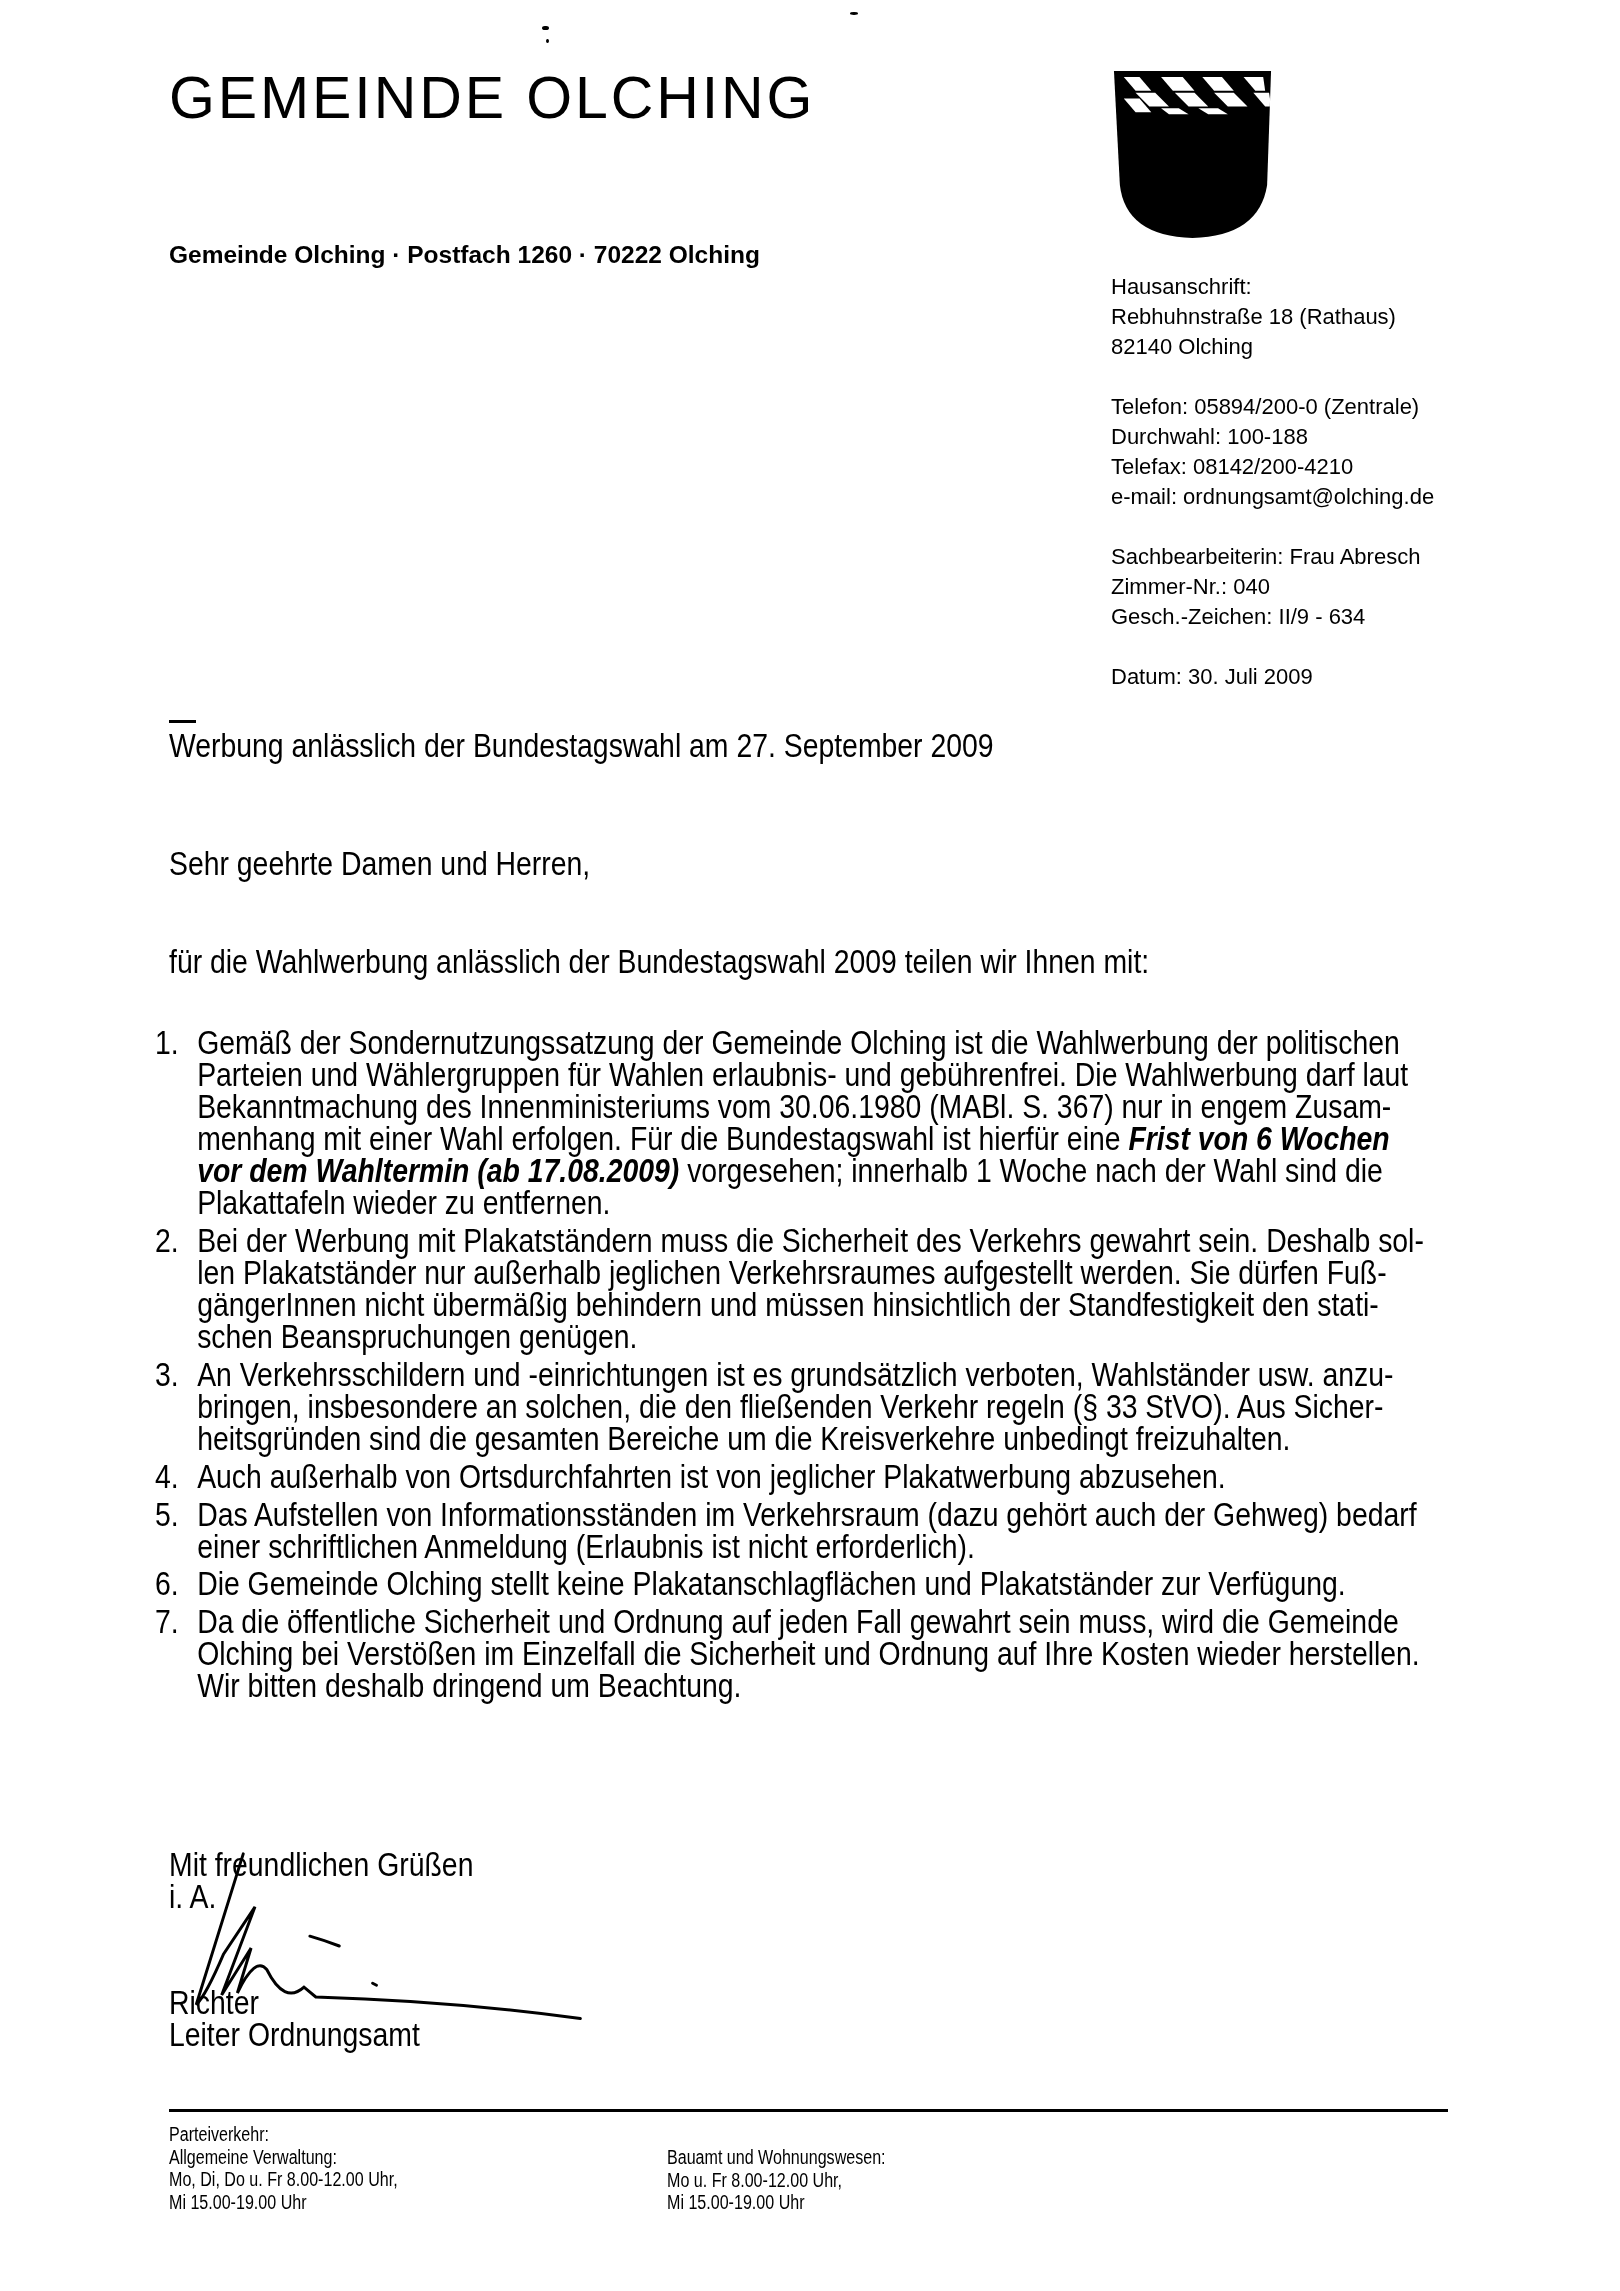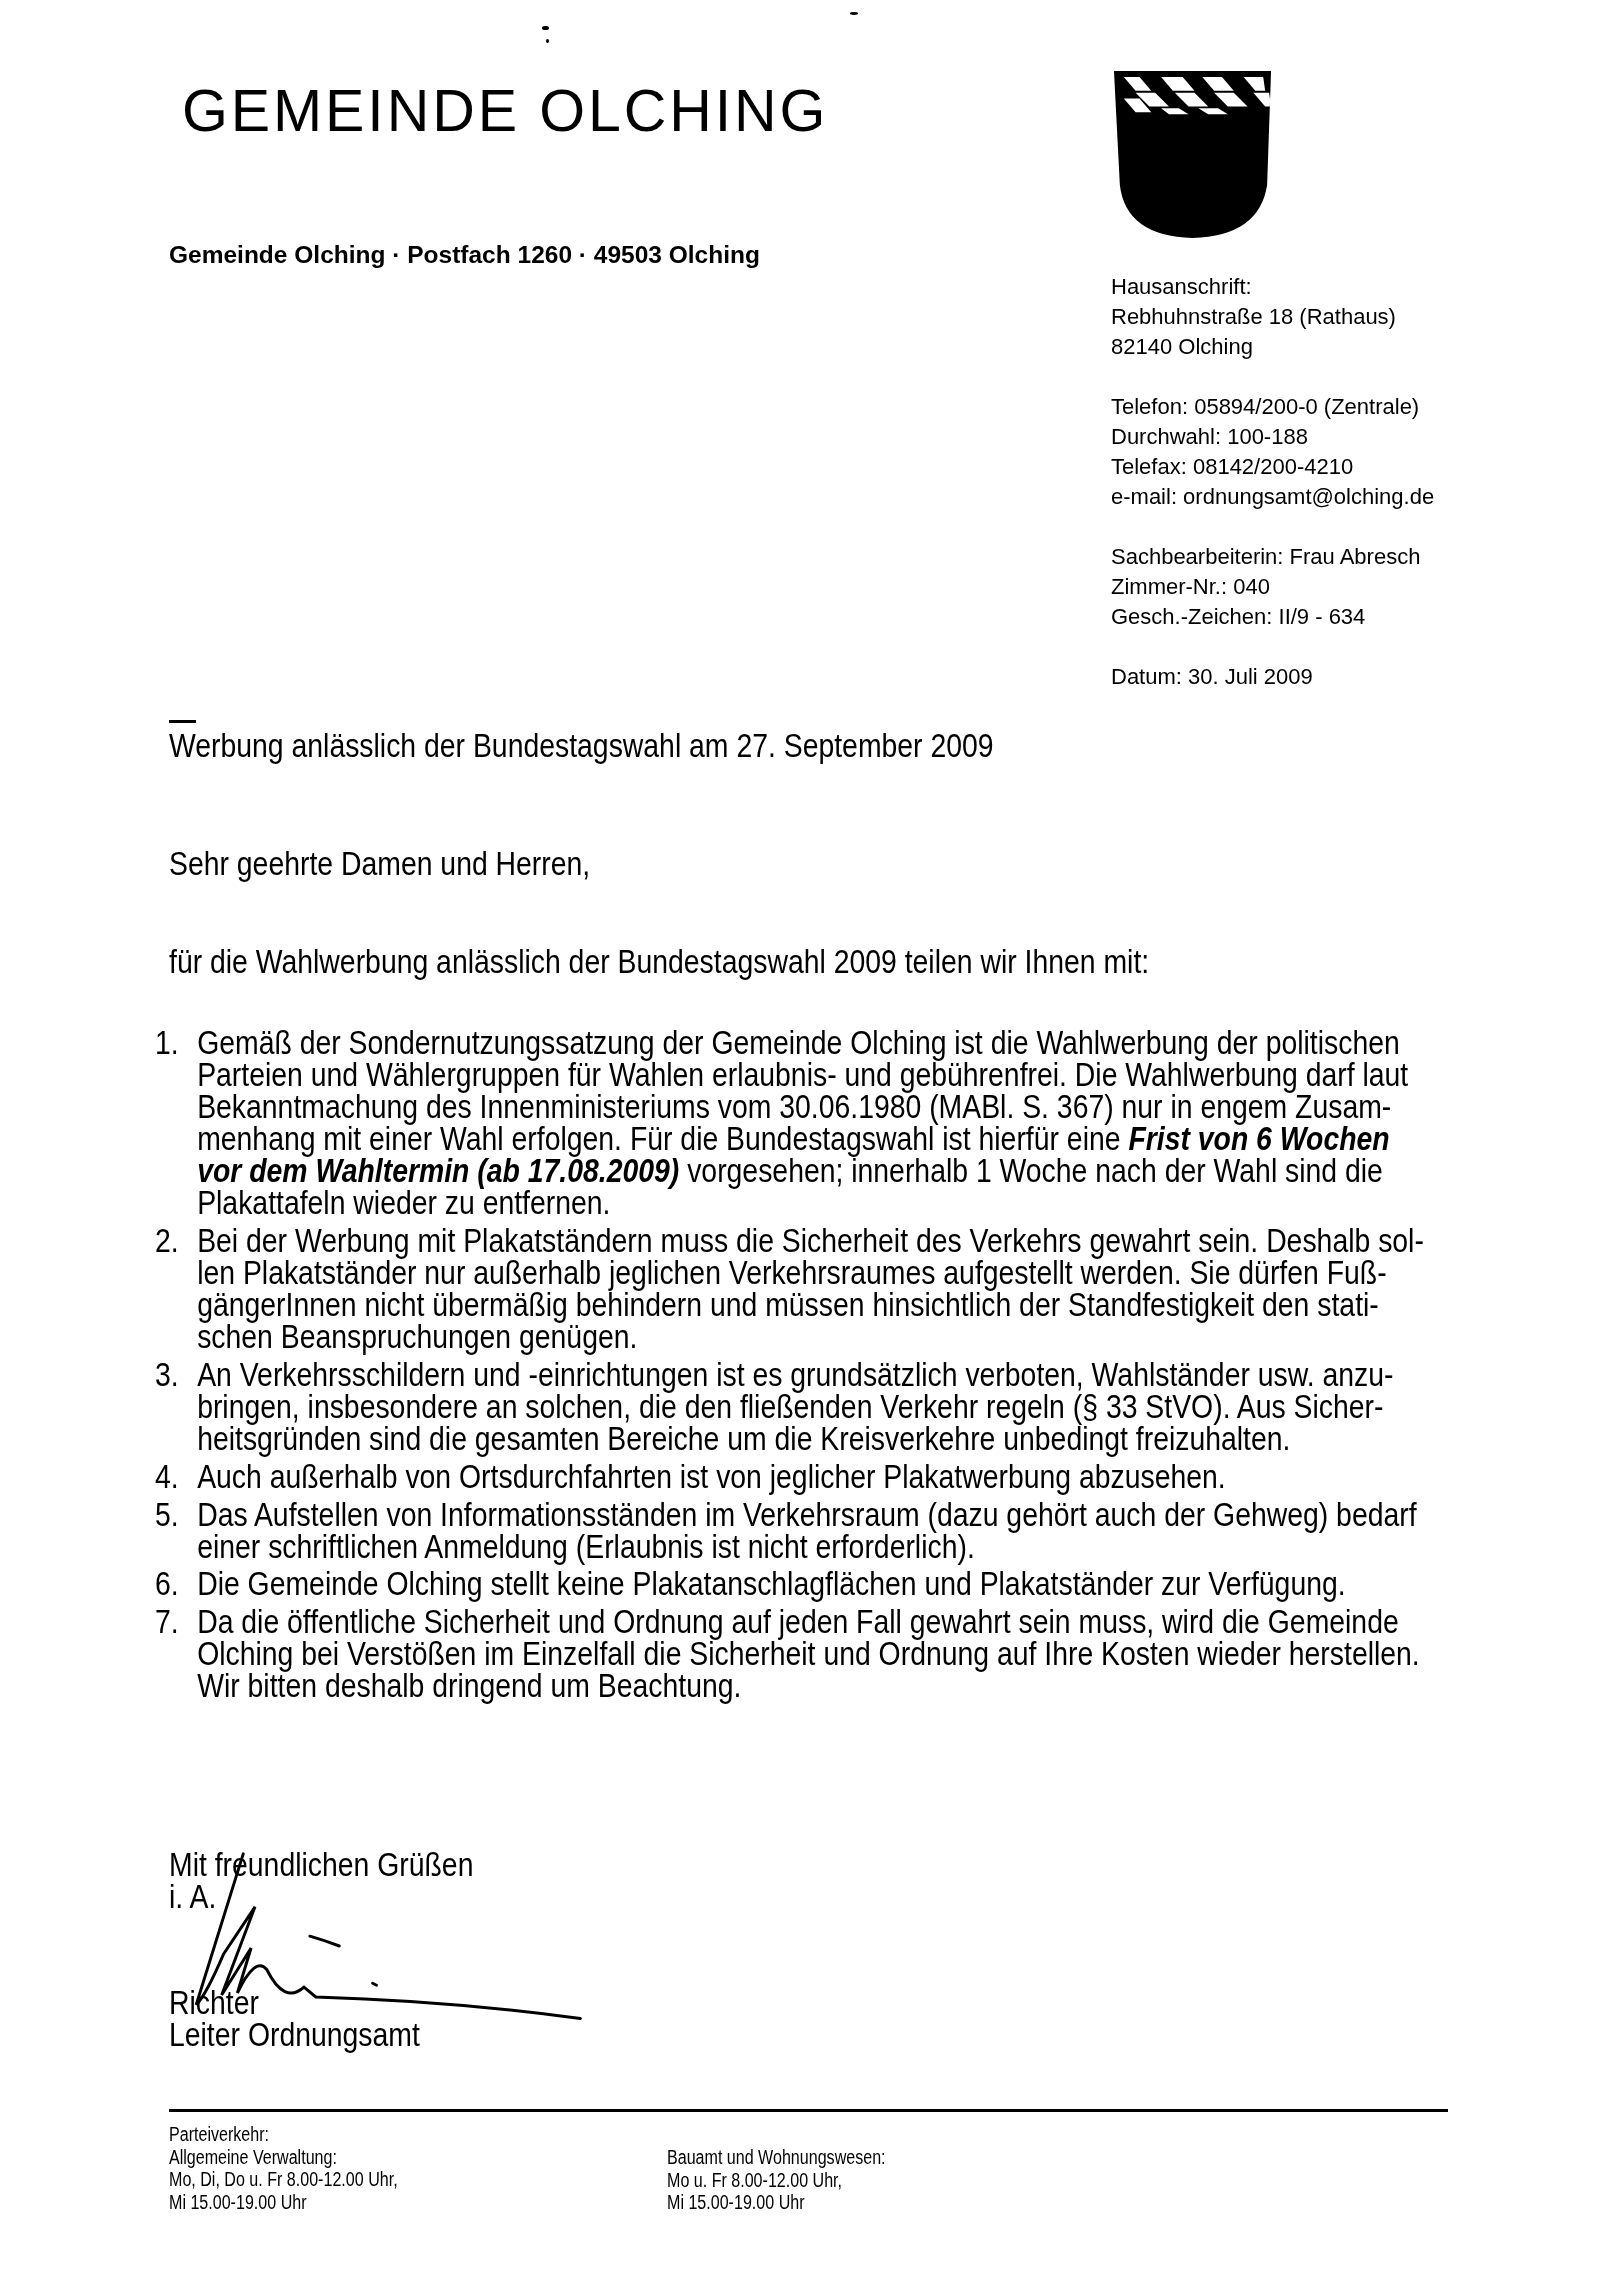--- a/index.html
+++ b/index.html
@@ -1,18 +1,18 @@
 <!DOCTYPE html>
 <html><head>
 <meta charset="utf-8">
 <style>
   html, body { margin: 0; padding: 0; background: #ffffff; }
   body { width: 1620px; height: 2292px; position: relative; overflow: hidden; color: #000; font-family: "Liberation Sans", sans-serif; }
   .abs { position: absolute; }
-  .title { left: 169px; top: 69px; font-size: 59px; letter-spacing: 2.9px; font-weight: normal; margin: 13px; line-height: 1; }
+  .title { left: 169px; top: 69px; font-size: 59px; letter-spacing: 2.9px; font-weight: normal; margin: 0; line-height: 1; }
   .sender-line { left: 169px; top: 241px; font-size: 24.5px; font-weight: bold; }
   .crest { left: 1112px; top: 69px; width: 162px; height: 172px; }
   .sidebox { left: 1111px; top: 272px; font-size: 22px; line-height: 30px; width: 470px; }
   .sidebox .gap { height: 30px; }
   .subject { left: 169px; top: 727px; font-size: 33px; transform: scaleX(0.86); transform-origin: left top; white-space: nowrap; }
   .subject-mark { left: 169px; top: 720px; width: 27.4px; height: 2.9px; background: #000; }
   .salutation { left: 169px; top: 845px; font-size: 33px; transform: scaleX(0.86); transform-origin: left top; white-space: nowrap; }
   .intro { left: 169px; top: 943px; font-size: 33px; transform: scaleX(0.86); transform-origin: left top; white-space: nowrap; }
   .list { left: 155px; top: 1027px; width: 1656px; font-size: 33px; line-height: 32px; transform: scaleX(0.86); transform-origin: left top; margin: 0; padding: 0; list-style: none; }
   .list li { display: flex; margin-bottom: 5.9px; }
@@ -30,21 +30,21 @@
   .speck { position: absolute; background: #000; border-radius: 50%; }
 </style>
 </head>
 <body>
 
 <div class="speck" style="left:542px;top:25.5px;width:6.9px;height:4.9px;"></div>
 <div class="speck" style="left:546px;top:39px;width:2.9px;height:3.9px;"></div>
 <div class="speck" style="left:850px;top:11.8px;width:7.8px;height:2.9px;"></div>
 
 <h1 class="abs title">GEMEINDE OLCHING</h1>
-<div class="abs sender-line">Gemeinde Olching · Postfach 1260 · 49503 Olching</div>
+<div class="abs sender-line">Gemeinde Olching · Postfach 1260 · 70222 Olching</div>
 
 <div class="abs crest">
   <svg width="162" height="172" viewBox="0 0 165 175">
     <defs>
       <clipPath id="shield">
         <path d="M2 2 H162 L158 118 Q150 170 82 172 Q14 170 8 118 Z"></path>
       </clipPath>
     </defs>
     <path d="M2 2 H162 L158 118 Q150 170 82 172 Q14 170 8 118 Z" fill="#000"></path>
     <g clip-path="url(#shield)" fill="#fff">

